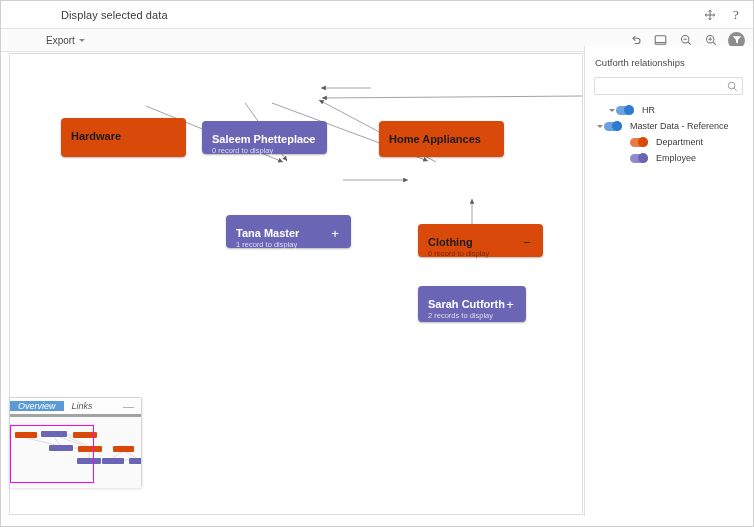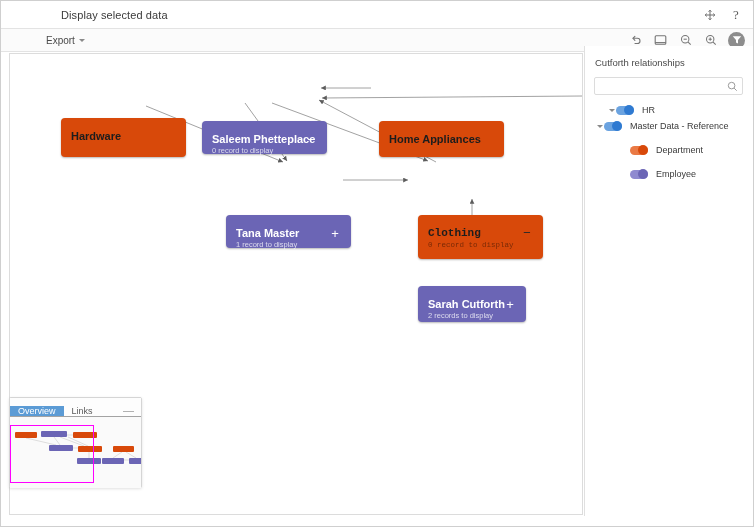--- a/index.html
+++ b/index.html
@@ -152,23 +152,24 @@
     left: 8px; top: 396px;
     width: 133px; height: 91px;
     background: #ffffff;
     border: 1px solid #d5d5d5;
     box-shadow: 0 1px 3px rgba(0,0,0,0.12);
     border-radius: 2px;
     z-index: 20;
   }
   .mm-tabs {
     height: 19px;
-    display: flex; align-items: flex-end;
-    border-bottom: 1px solid #a3a3a3;
+    display: flex; align-items: center;
+    border-bottom: 3px solid #a3a3a3;
     background: #fdfdfd;
+    font-style: italic;
   }
   .mm-tab {
     display: flex; align-items: center;
     padding: 0 8px;
     font-size: 9px;
     color: #5a5a5a;
     cursor: pointer;
   }
   .mm-tab.active {
     background: #5b9bd5;
@@ -240,21 +241,21 @@
   .tree { margin-top: 9px; }
   .tree-row {
     display: flex; align-items: center;
     height: 16px;
     font-size: 9px;
     color: #3a3a3a;
     cursor: pointer;
   }
   .tree-row.l0 { padding-left: 10px; }
   .tree-row.l1 { padding-left: 22px; }
-  .tree-row.l2 { padding-left: 36px; margin-top: 8px; }
+  .tree-row.l2 { padding-left: 36px; }
   .tw {
     width: 9px;
     display: flex; align-items: center; justify-content: center;
     flex: none;
   }
   .tw i {
     display: block;
     width: 0; height: 0;
     border-left: 3px solid transparent;
     border-right: 3px solid transparent;
@@ -407,21 +408,21 @@
             <div class="node-title">Home Appliances</div>
           </div>
         </div>
         <div class="node purple" style="left: 216px; top: 161px; width: 125px; height: 33px;">
           <div class="node-text">
             <div class="node-title">Tana Master</div>
             <div class="node-sub">1 record to display</div>
           </div>
           <div class="node-act">+</div>
         </div>
-        <div class="node orange" style="left: 408px; top: 161px; width: 125px; height: 44px; font-family: Liberation Mono, monospace;">
+        <div class="node orange" style="left: 408px; top: 170px; width: 125px; height: 33px;">
           <div class="node-text">
             <div class="node-title">Clothing</div>
             <div class="node-sub">0 record to display</div>
           </div>
           <div class="node-act">−</div>
         </div>
         <div class="node purple" style="left: 408px; top: 232px; width: 108px; height: 36px;">
           <div class="node-text">
             <div class="node-title">Sarah Cutforth</div>
             <div class="node-sub">2 records to display</div>

